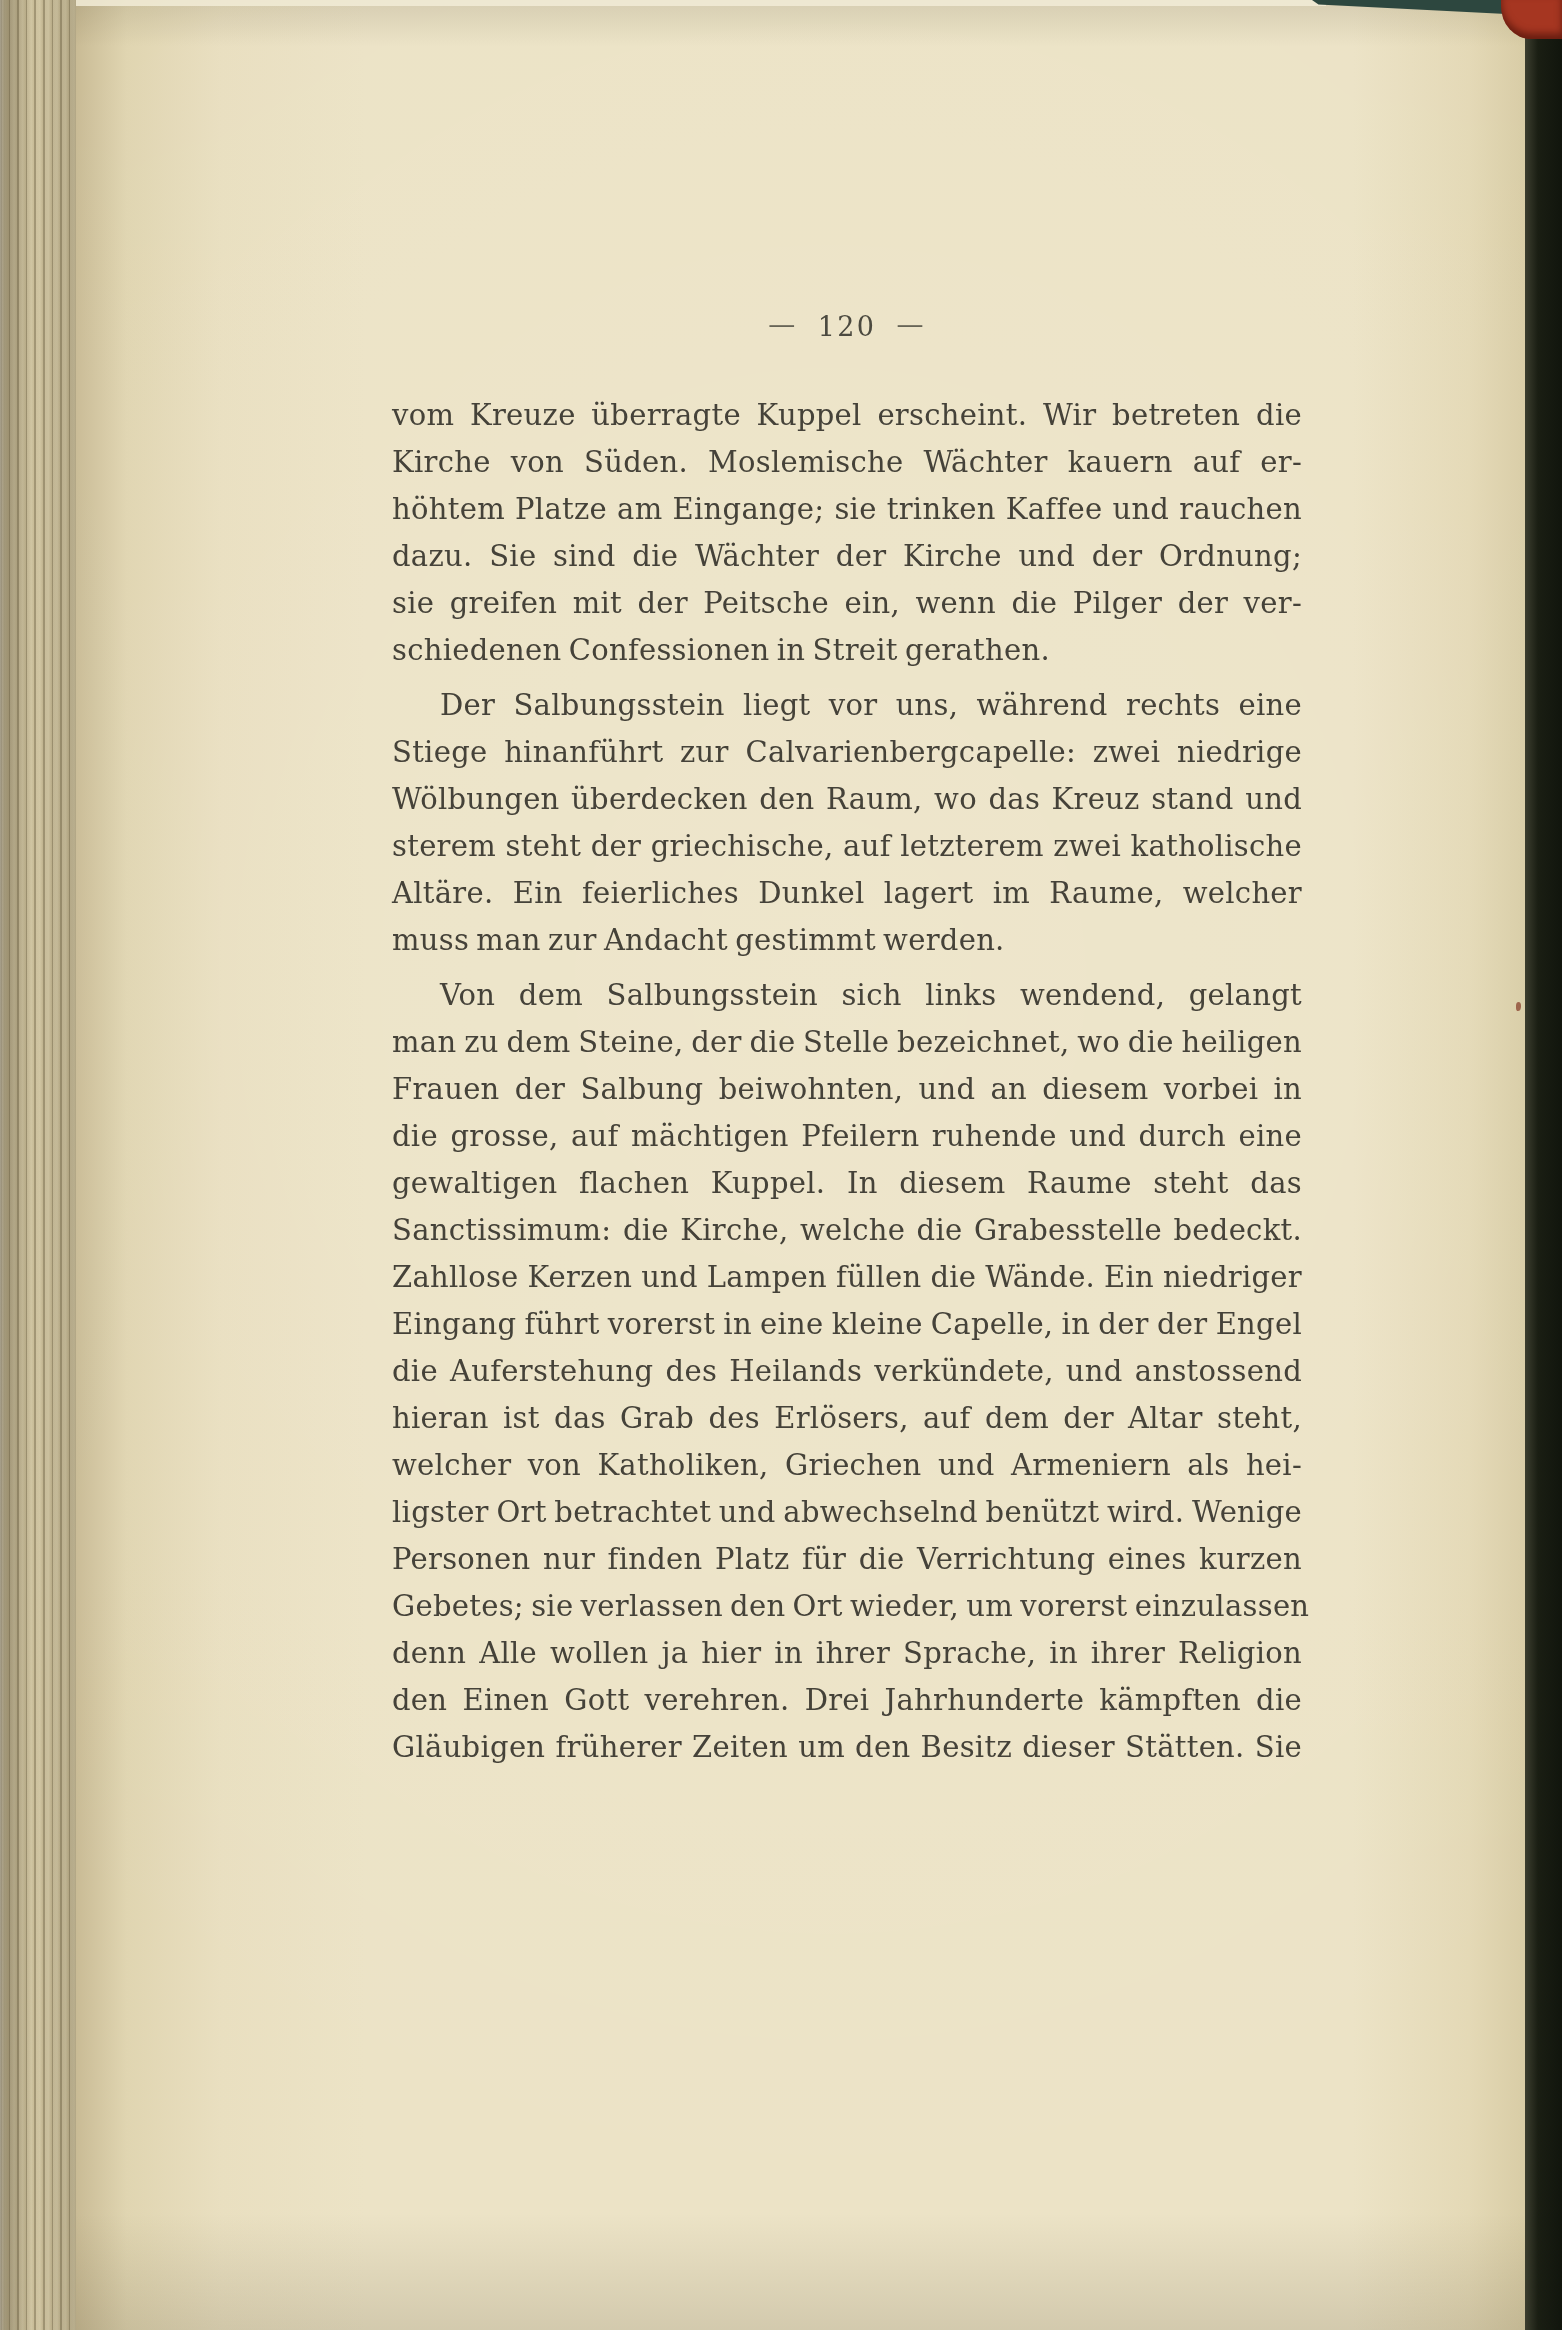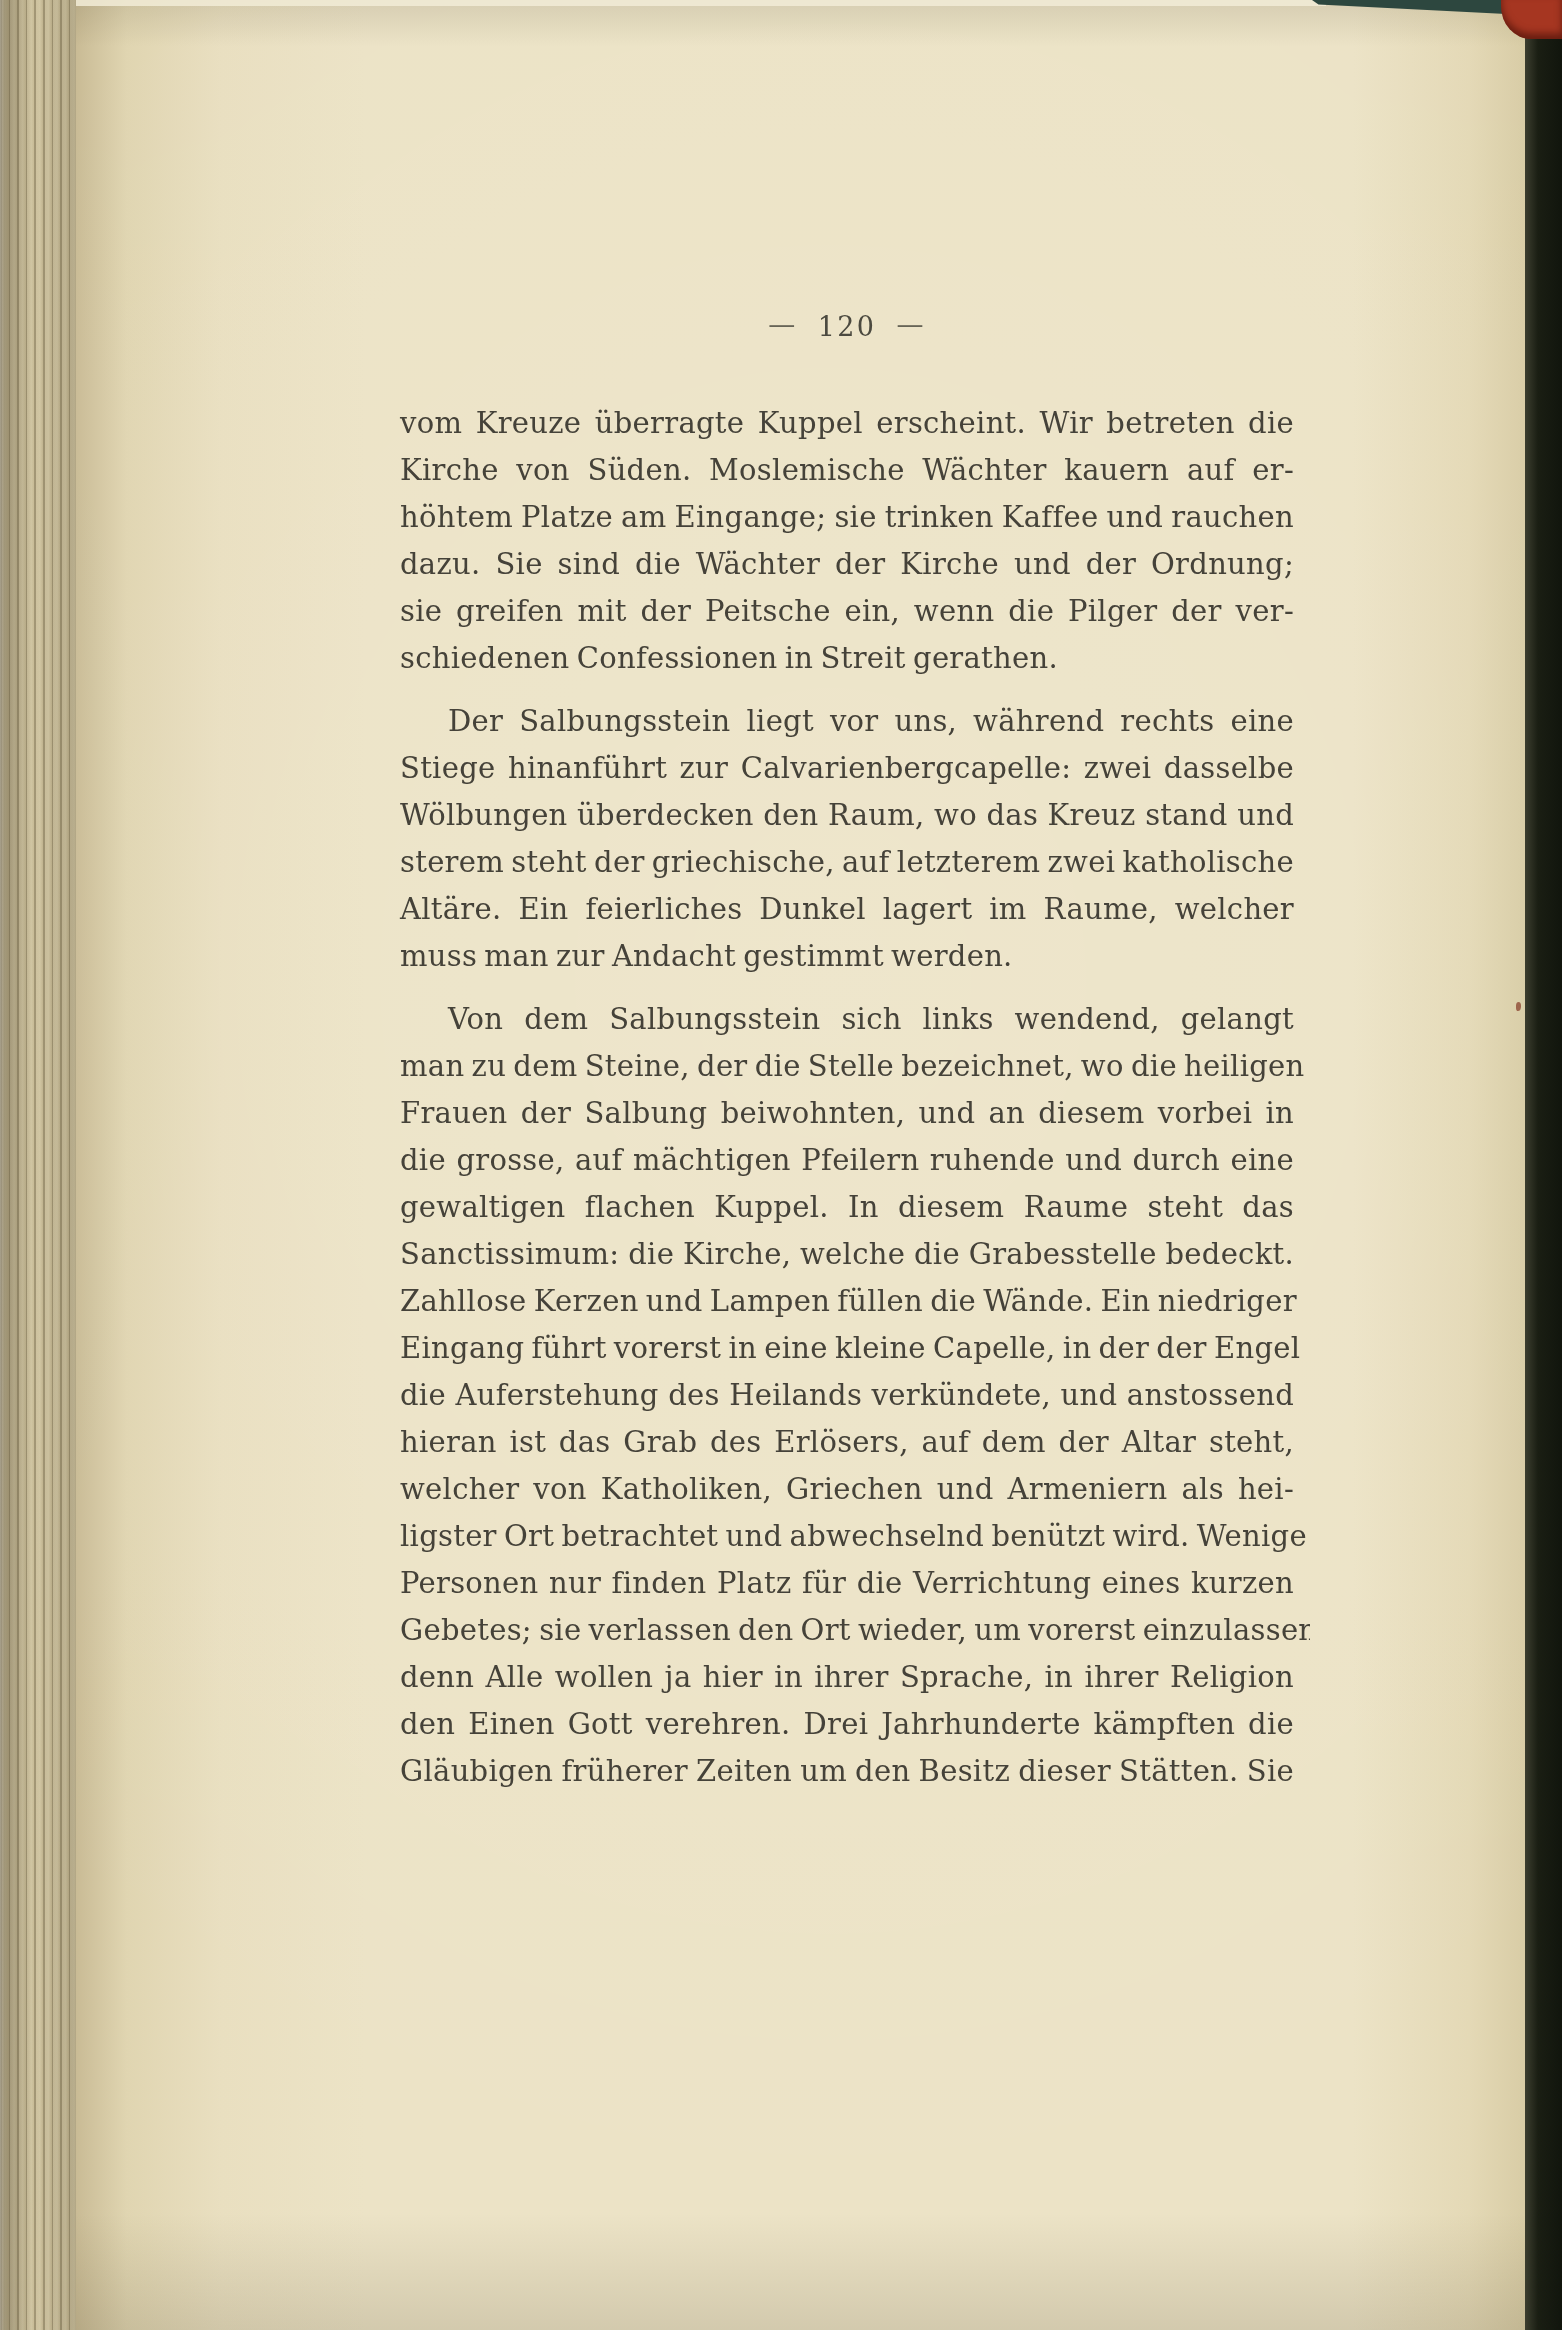--- a/index.html
+++ b/index.html
@@ -97,21 +97,21 @@
     left: 384px; top: 384px;
     width: 926px;
     height: 1508px;
     overflow: hidden;
     color: #454239;
     font-size: 29px;
     line-height: 47px;
     letter-spacing: 0.3px;
     word-spacing: -2.3px;
   }
-  .para { margin: 16px; }
+  .para { margin: 8px; }
   .line {
     white-space: nowrap;
     text-align: justify;
     text-align-last: justify;
   }
   .line.end { text-align-last: left; }
   .para.indented .line:first-child { text-indent: 48px; }
 </style>
 </head>
 <body>
@@ -138,21 +138,21 @@
       <div class="line">vom Kreuze überragte Kuppel erscheint. Wir betreten die</div>
       <div class="line">Kirche von Süden. Moslemische Wächter kauern auf er-</div>
       <div class="line">höhtem Platze am Eingange; sie trinken Kaffee und rauchen</div>
       <div class="line">dazu. Sie sind die Wächter der Kirche und der Ordnung;</div>
       <div class="line">sie greifen mit der Peitsche ein, wenn die Pilger der ver-</div>
       <div class="line end">schiedenen Confessionen in Streit gerathen.</div>
     </div>
 
     <div class="para indented">
       <div class="line">Der Salbungsstein liegt vor uns, während rechts eine</div>
-      <div class="line">Stiege hinanführt zur Calvarienbergcapelle: zwei dasselbe</div>
+      <div class="line">Stiege hinanführt zur Calvarienbergcapelle: zwei niedrige</div>
       <div class="line">Wölbungen überdecken den Raum, wo das Kreuz stand und</div>
       <div class="line">sterem steht der griechische, auf letzterem zwei katholische</div>
       <div class="line">Altäre. Ein feierliches Dunkel lagert im Raume, welcher</div>
       <div class="line end">muss man zur Andacht gestimmt werden.</div>
     </div>
 
     <div class="para indented">
       <div class="line">Von dem Salbungsstein sich links wendend, gelangt</div>
       <div class="line">man zu dem Steine, der die Stelle bezeichnet, wo die heiligen</div>
       <div class="line">Frauen der Salbung beiwohnten, und an diesem vorbei in</div>

